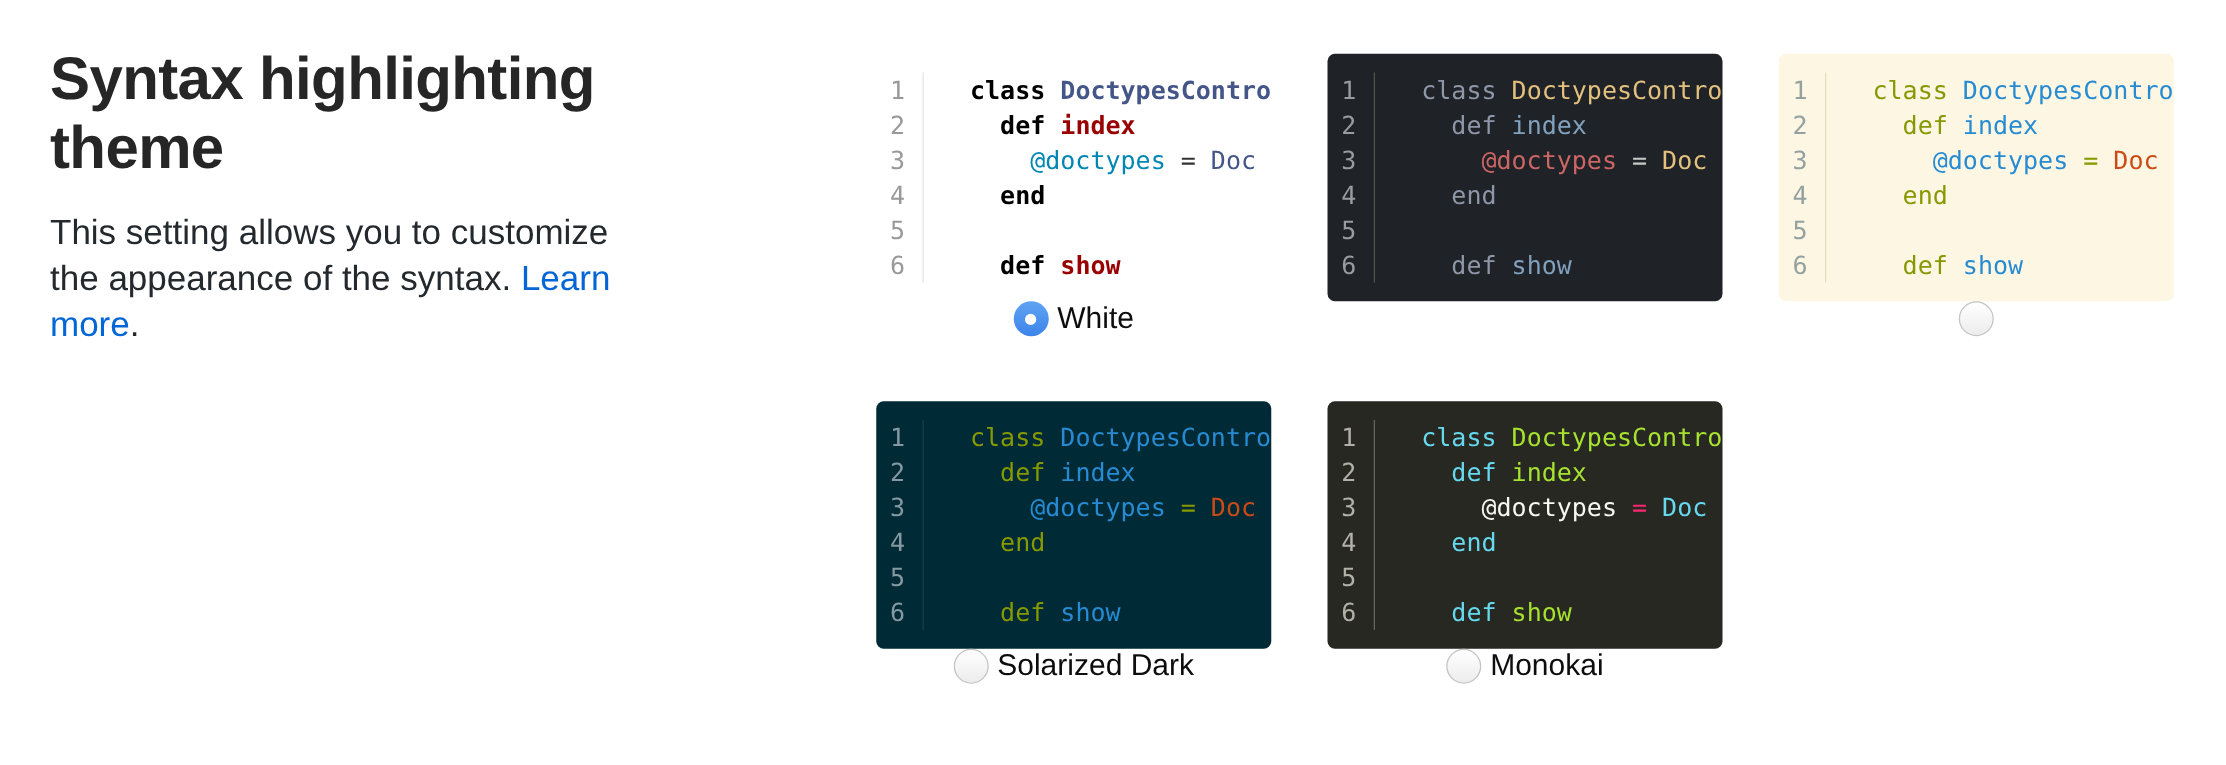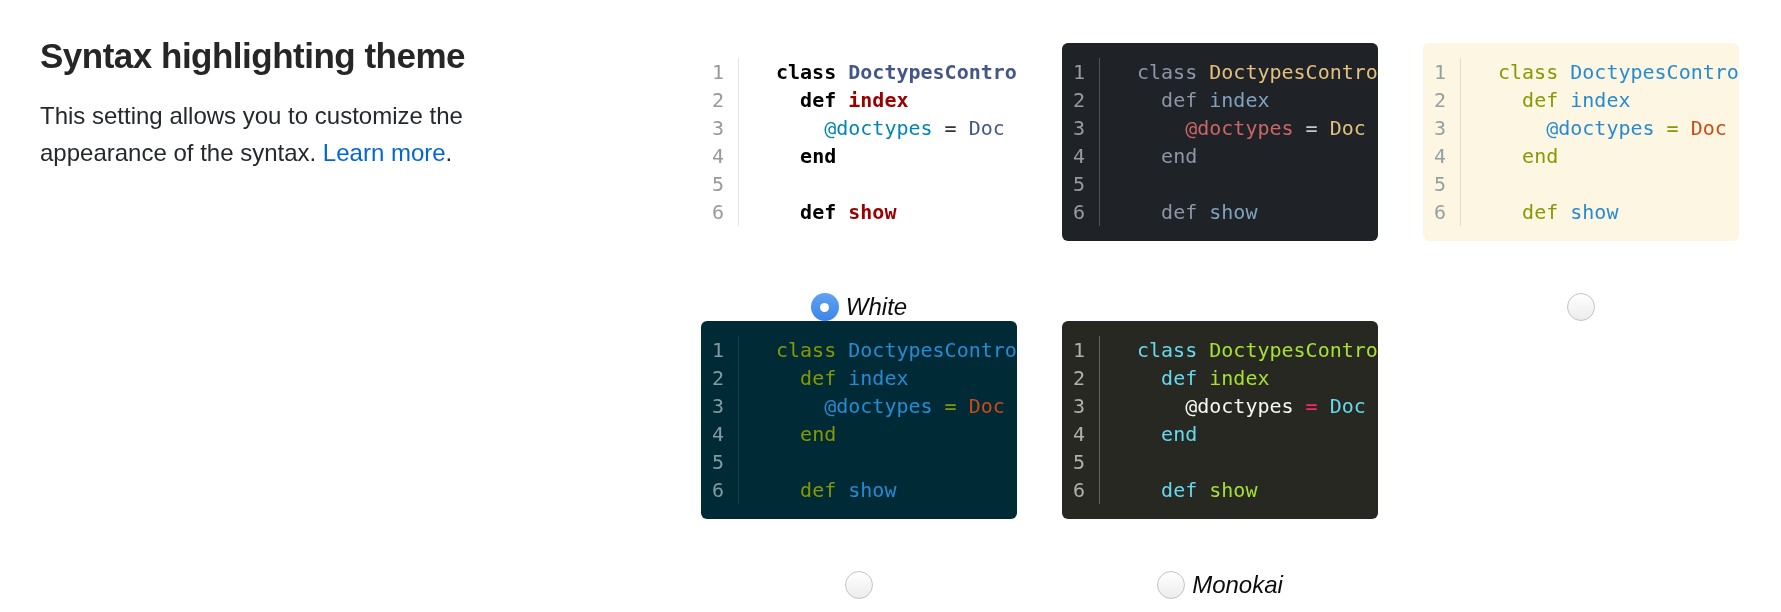--- a/index.html
+++ b/index.html
@@ -5,24 +5,24 @@
   html,body{margin:0;padding:0}
   body{
     width:1781px;height:612px;position:relative;overflow:hidden;
     background:#ffffff;
     font-family:"Liberation Sans",sans-serif;
     -webkit-font-smoothing:antialiased;
   }
   
   .left-col{position:absolute;left:40px;top:36px;width:482px}
   .page-title{
-    font-size:35px;font-weight:bold;color:#262626;
+    font-size:48px;font-weight:bold;color:#262626;
     letter-spacing:-0.5px;margin:0 0 21px;
   }
-  .desc{font-size:24px;line-height:37px;color:#24292e;margin:0}
+  .desc{font-size:28px;line-height:37px;color:#24292e;margin:0}
   .desc a{color:#0366d6;text-decoration:none;cursor:pointer}
 
   
   .grid{
     position:absolute;left:701px;top:43px;width:1041px;
     display:flex;flex-wrap:wrap;column-gap:45px;row-gap:0;
   }
   .card{width:316px}
   .preview{
     height:198px;border-radius:6px;overflow:hidden;
@@ -46,22 +46,22 @@
   .tok-method   {color:var(--method)}
   .tok-ivar     {color:var(--ivar)}
   .tok-operator {color:var(--operator)}
   .tok-constant {color:var(--constant)}
   .bold-kw .tok-keyword,
   .bold-kw .tok-classname,
   .bold-kw .tok-method{font-weight:bold}
 
   
   .label-row{
-    height:80px;display:flex;align-items:flex-end;justify-content:center;
-    gap:7px;cursor:pointer;font-style:italic;
+    height:80px;display:flex;align-items:flex-start;justify-content:center;
+    gap:7px;cursor:pointer;
   }
   .radio{
     width:28px;height:28px;border-radius:50%;box-sizing:border-box;
     border:1px solid #c3c3c3;
     background:linear-gradient(#ffffff,#ececec);
     display:flex;align-items:center;justify-content:center;flex:0 0 28px;
   }
   .radio.selected{
     border:none;
     background:linear-gradient(#5fa3f2,#3c84ea);
@@ -133,20 +133,21 @@
           <div class="ln">2</div>
           <div class="ln">3</div>
           <div class="ln">4</div>
           <div class="ln">5</div>
           <div class="ln">6</div>
         </div>
         <div class="code"><div class="cl"><span class="tok-keyword">class</span><span class="tok-plain"> </span><span class="tok-classname">DoctypesContro</span></div><div class="cl"><span class="tok-plain">  </span><span class="tok-keyword">def</span><span class="tok-plain"> </span><span class="tok-method">index</span></div><div class="cl"><span class="tok-plain">    </span><span class="tok-ivar">@doctypes</span><span class="tok-plain"> </span><span class="tok-operator">=</span><span class="tok-plain"> </span><span class="tok-constant">Doc</span></div><div class="cl"><span class="tok-plain">  </span><span class="tok-keyword">end</span></div><div class="cl">&nbsp;</div><div class="cl"><span class="tok-plain">  </span><span class="tok-keyword">def</span><span class="tok-plain"> </span><span class="tok-method">show</span></div></div>
       </div>
       <div class="label-row">
         <span class="radio"></span>
+        <span class="opt-label">Solarized Dark</span>
       </div>
     </div>
     <div class="card">
       <div class="preview" style="--bg: #272822; --gutter-fg: #b1b1a8; --gutter-border: #64655c; --plain: #f8f8f2; --keyword: #66d9ef; --classname: #a6e22e; --method: #a6e22e; --ivar: #f8f8f2; --operator: #f92672; --constant: #66d9ef;">
         <div class="gutter">
           <div class="ln">1</div>
           <div class="ln">2</div>
           <div class="ln">3</div>
           <div class="ln">4</div>
           <div class="ln">5</div>

